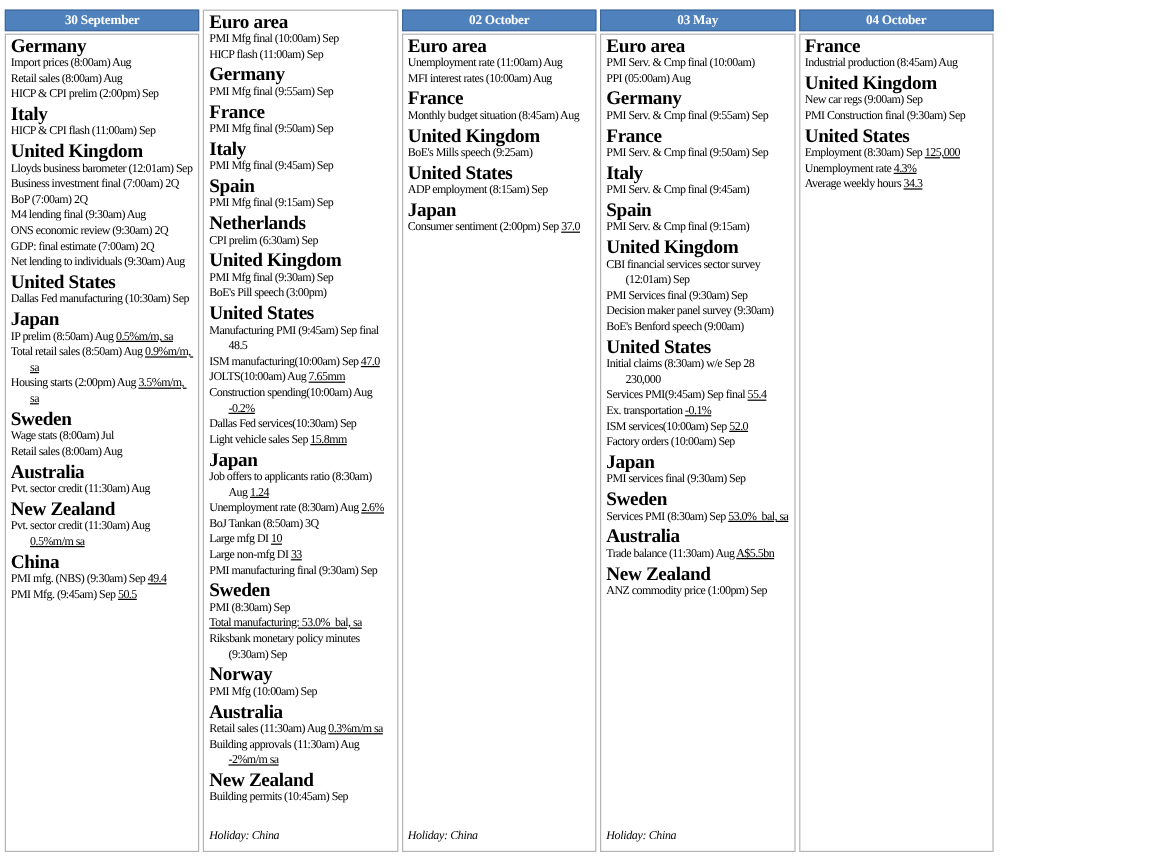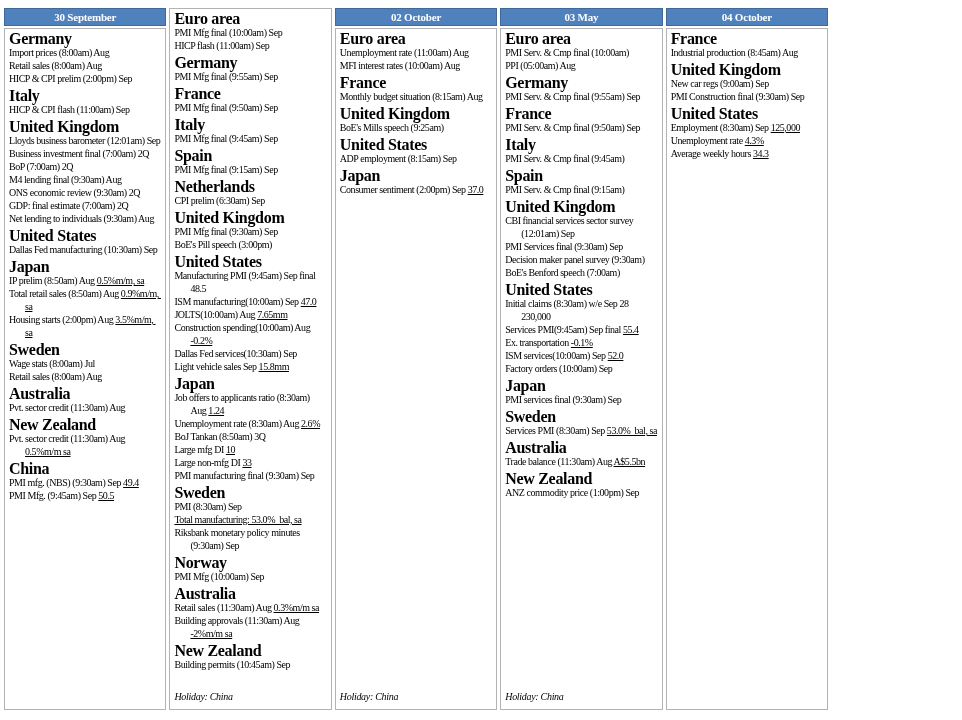--- a/index.html
+++ b/index.html
@@ -210,21 +210,21 @@
     <div class="column">
       <div class="col-header">02 October</div>
       <div class="col-body">
         <div class="section">
           <div class="country">Euro area</div>
           <div class="event"><span class="ev-text">Unemployment rate (11:00am) Aug</span></div>
           <div class="event"><span class="ev-text">MFI interest rates (10:00am) Aug</span></div>
         </div>
         <div class="section">
           <div class="country">France</div>
-          <div class="event"><span class="ev-text">Monthly budget situation (8:15am) Aug</span></div>
+          <div class="event"><span class="ev-text">Monthly budget situation (8:45am) Aug</span></div>
         </div>
         <div class="section">
           <div class="country">United Kingdom</div>
           <div class="event"><span class="ev-text">BoE's Mills speech (9:25am)</span></div>
         </div>
         <div class="section">
           <div class="country">United States</div>
           <div class="event"><span class="ev-text">ADP employment (8:15am) Sep</span></div>
         </div>
         <div class="section">
@@ -256,21 +256,21 @@
         </div>
         <div class="section">
           <div class="country">Spain</div>
           <div class="event"><span class="ev-text">PMI Serv. &amp; Cmp final (9:15am)</span></div>
         </div>
         <div class="section">
           <div class="country">United Kingdom</div>
           <div class="event"><span class="ev-text">CBI financial services sector survey (12:01am) Sep</span></div>
           <div class="event"><span class="ev-text">PMI Services final (9:30am) Sep</span></div>
           <div class="event"><span class="ev-text">Decision maker panel survey (9:30am)</span></div>
-          <div class="event"><span class="ev-text">BoE's Benford speech (7:00am)</span></div>
+          <div class="event"><span class="ev-text">BoE's Benford speech (9:00am)</span></div>
         </div>
         <div class="section">
           <div class="country">United States</div>
           <div class="event"><span class="ev-text">Initial claims (8:30am) w/e Sep 28 230,000</span></div>
           <div class="event"><span class="ev-text">Services PMI(9:45am) Sep final</span> <span class="ev-value">55.4</span></div>
           <div class="event"><span class="ev-text">Ex. transportation</span> <span class="ev-value">-0.1%</span></div>
           <div class="event"><span class="ev-text">ISM services(10:00am) Sep</span> <span class="ev-value">52.0</span></div>
           <div class="event"><span class="ev-text">Factory orders (10:00am) Sep</span></div>
         </div>
         <div class="section">

